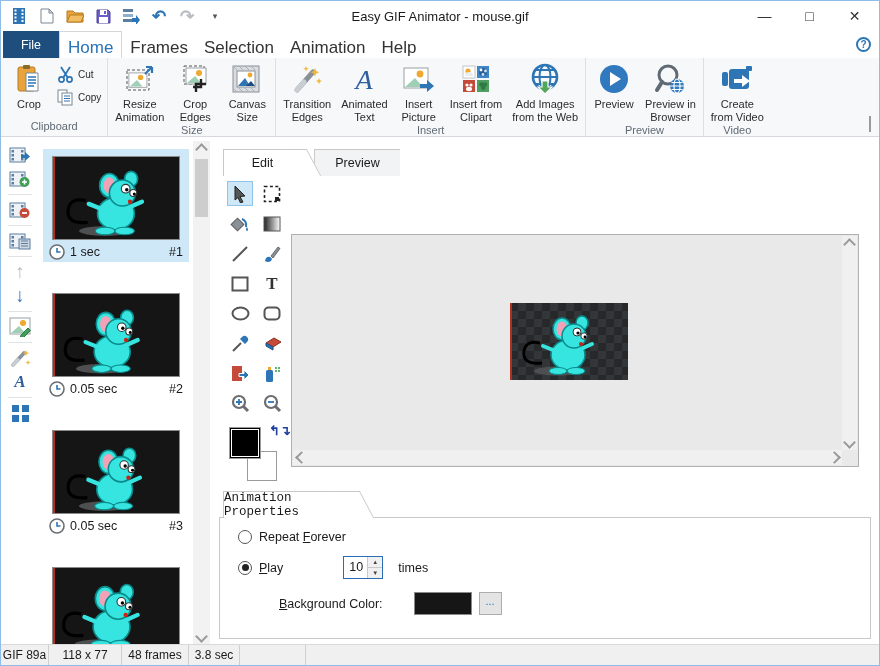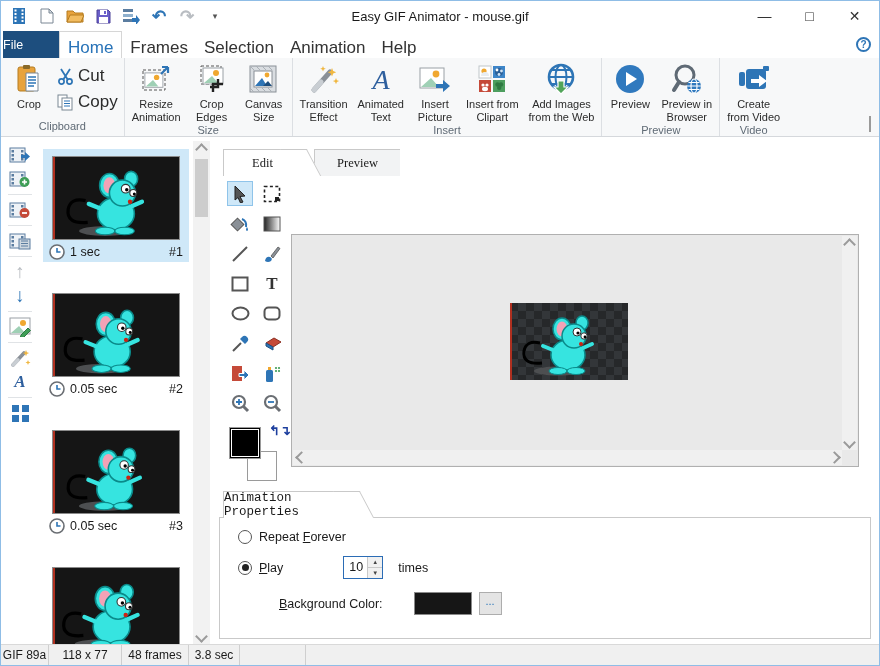--- a/index.html
+++ b/index.html
@@ -14,36 +14,36 @@
   .qat .qbtn { width:20px; height:20px; display:flex; align-items:center; justify-content:center; }
   .title-text { position:absolute; left:0; right:0; text-align:center; font-size:13px; color:#1a1a1a; pointer-events:none; }
   .winbtns { position:absolute; right:2px; top:0; height:30px; display:flex; }
   .winbtn { width:45px; height:30px; display:flex; align-items:center; justify-content:center; color:#333; font-size:14px; }
   .glyph-undo { color:#2e75b6; font-size:17px; font-weight:bold; }
   .glyph-redo { color:#b9bdc2; font-size:17px; font-weight:bold; }
   .glyph-drop { color:#555; font-size:9px; }
 
   
   .tabrow { position:absolute; top:30px; left:0; right:0; height:27px; background:#fff; display:flex; align-items:stretch; }
-  .file-tab { width:56px; margin-left:2px; background:#1d4e7e; color:#fff; display:flex; align-items:center; justify-content:flex-start; font-size:12.5px; }
+  .file-tab { width:56px; margin-left:2px; background:#1d4e7e; color:#fff; display:flex; align-items:center; justify-content:center; font-size:12.5px; }
   .mtab { padding:0 8px; display:flex; align-items:flex-end; font-size:17px; color:#333; }
   .mtab.active { color:#2873b8; background:#fff; border:1px solid #d6d6d6; border-bottom:none; }
   .help-round { position:absolute; right:8px; top:36px; width:15px; height:15px; border-radius:50%; border:2px solid #2e75b6; color:#2e75b6; font-size:10px; font-weight:bold; display:flex; align-items:center; justify-content:center; }
 
   
   .ribbon { position:absolute; top:57px; left:0; right:0; height:79px; background:#f7f8f9; border-bottom:1px solid #d5d8dc; display:flex; }
   .rgroup { display:flex; flex-direction:column; padding:2px 2px 0 2px; }
   .rgroup + .rgroup { border-left:1px solid #dcdfe3; }
   .rgroup-body { flex:1; display:flex; align-items:flex-start; }
   .rgroup-label { height:16px; text-align:center; font-size:11px; color:#5f6a75; }
   .bigbtn { width:auto; min-width:52px; padding:3px 5px 0 5px; display:flex; flex-direction:column; align-items:center; }
   .bigbtn .bicon { height:32px; display:flex; align-items:center; justify-content:center; }
   .bigbtn .blabel { font-size:11px; color:#2b2b2b; text-align:center; line-height:13px; padding-top:3px; white-space:pre-line; }
   .smallcol { display:flex; flex-direction:column; gap:6px; padding:6px 4px 0 2px; }
-  .smallbtn { display:flex; align-items:center; gap:4px; font-size:17px; color:#2b2b2b; }
+  .smallbtn { display:flex; align-items:center; gap:4px; font-size:10px; color:#2b2b2b; }
   .ribbon-collapse { position:absolute; right:8px; bottom:6px; color:#5f6a75; }
 
   
   .side-tools { position:absolute; left:2px; top:142px; width:34px; display:flex; flex-direction:column; align-items:center; }
   .side-tools .sbtn { width:26px; height:24px; display:flex; align-items:center; justify-content:center; }
   .side-sep { width:24px; height:1px; background:#e0e3e6; margin:3px 0; }
   .arrow-up { color:#b9bdc2; font-size:19px; font-weight:bold; }
   .arrow-down { color:#2e75b6; font-size:19px; font-weight:bold; }
   .glyph-A { color:#2e5f9e; font-size:17px; font-family:"Liberation Serif", serif; font-style:italic; font-weight:bold; }
 
@@ -57,21 +57,21 @@
   .frame-caption .num { margin-left:auto; }
   .clockwrap { margin-right:5px; display:flex; }
   .list-scroll { position:absolute; left:192px; top:140px; width:17px; bottom:21px; background:#f2f2f2; }
   .list-scroll .thumbbar { position:absolute; top:18px; left:2px; width:13px; height:58px; background:#cdcdcd; }
   .chev { width:9px; height:9px; border-left:2px solid #9a9a9a; border-bottom:2px solid #9a9a9a; }
   .chev.up { transform:rotate(135deg); } .chev.down { transform:rotate(-45deg); }
   .chev.left { transform:rotate(45deg); } .chev.right { transform:rotate(-135deg); }
   .scroll-arrow { position:absolute; left:0; width:17px; height:16px; display:flex; align-items:center; justify-content:center; }
 
   
-  .etab { position:absolute; height:27px; display:flex; align-items:center; justify-content:center; font-size:12.5px; background:#f2f3f4; border:1px solid #c9c9c9; border-bottom:none; border-right:none;font-family:Liberation Serif, serif; }
+  .etab { position:absolute; height:27px; display:flex; align-items:center; justify-content:center; font-size:12.5px; background:#f2f3f4; border:1px solid #c9c9c9; border-bottom:none; border-right:none; }
   .etab::after { content:""; position:absolute; right:-13px; top:-1px; bottom:0; width:26px; background:inherit; border-right:1px solid #c9c9c9; border-top:1px solid #c9c9c9; transform:skewX(28deg); z-index:-1; }
   .etab.selected { background:#fff; z-index:2; }
   .etab span { position:relative; z-index:3; }
 
   
   .toolgrid { position:absolute; left:226px; top:180px; width:60px; display:grid; grid-template-columns:26px 26px; column-gap:6px; row-gap:5px; }
   .tool { width:26px; height:25px; display:flex; align-items:center; justify-content:center; }
   .tool.selected { background:#cfe8f8; border:1px solid #8fc4ea; }
   .ttext { font-family:"Liberation Serif", serif; font-weight:bold; font-size:17px; color:#333; }
   .swatches { position:absolute; left:228px; top:426px; width:56px; height:56px; }
@@ -324,21 +324,21 @@
           <span class="bicon">
             <svg width="32" height="30" viewBox="0 0 32 30">
                 <path d="M6,26 L22,8" stroke="#8a9097" stroke-width="5" stroke-linecap="round"></path>
                 <path d="M6,26 L13,18" stroke="#c9ced3" stroke-width="5" stroke-linecap="round"></path>
                 <path d="M24,4 l1.2,3 3,1.2 -3,1.2 -1.2,3 -1.2,-3 -3,-1.2 3,-1.2 z" fill="#f0b740"></path>
                 <path d="M28,14 l0.9,2.2 2.2,0.9 -2.2,0.9 -0.9,2.2 -0.9,-2.2 -2.2,-0.9 2.2,-0.9 z" fill="#f0b740"></path>
                 <path d="M15,2 l0.8,2 2,0.8 -2,0.8 -0.8,2 -0.8,-2 -2,-0.8 2,-0.8 z" fill="#f0b740"></path>
               </svg>
           </span>
           <span class="blabel">Transition
-Effect</span>
+Edges</span>
         </div>
         <div class="bigbtn">
           <span class="bicon">
             <svg width="30" height="30" viewBox="0 0 30 30">
                 <text x="15" y="25" text-anchor="middle" font-family="Liberation Serif, serif" font-style="italic" font-size="28" fill="#2e5f9e">A</text>
               </svg>
           </span>
           <span class="blabel">Animated
 Text</span>
         </div>

